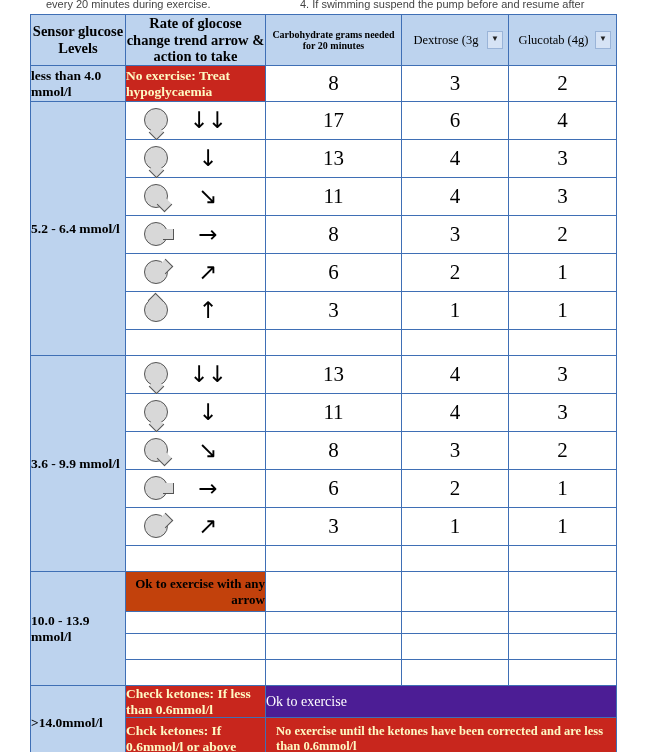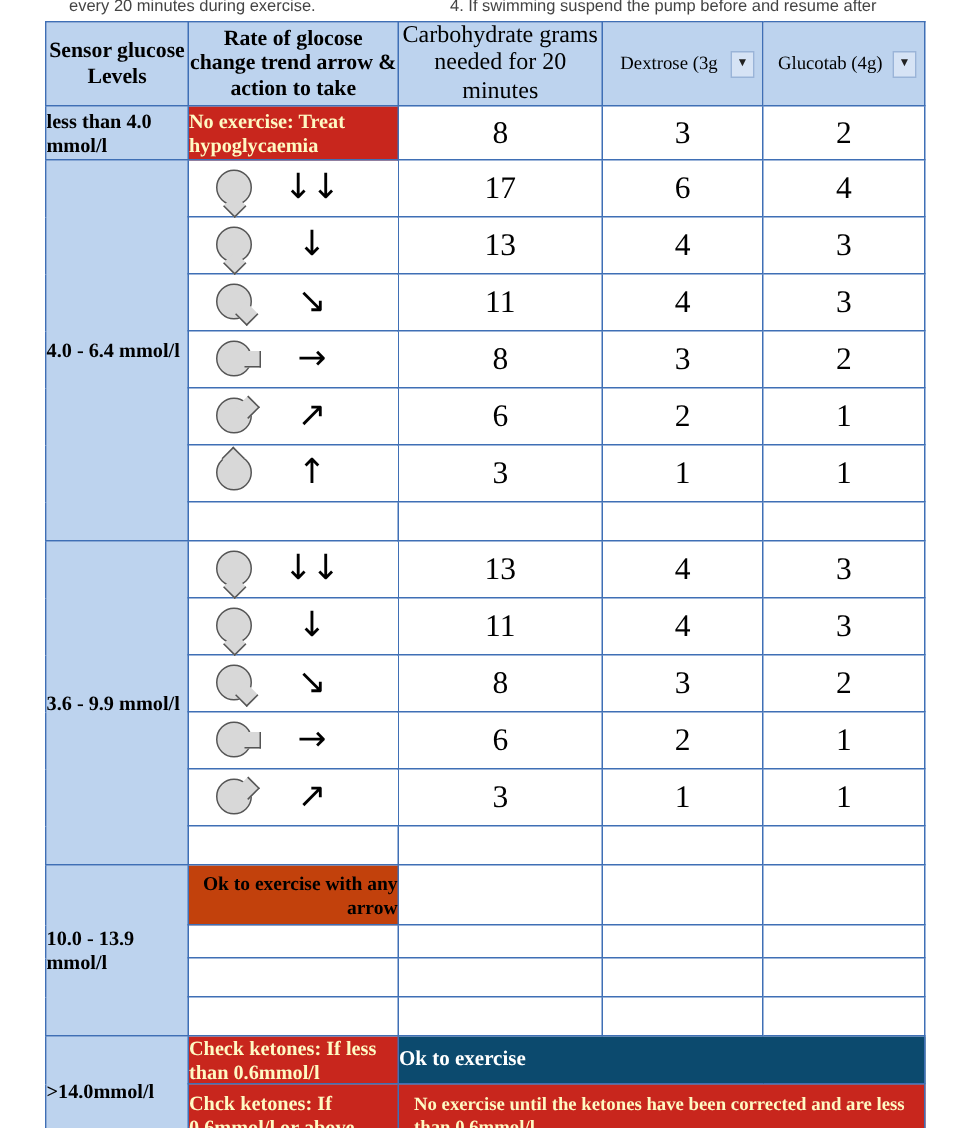--- a/index.html
+++ b/index.html
@@ -58,22 +58,22 @@
     background: #bdd3ee;
     font-family: "Liberation Serif", serif;
     font-weight: bold;
     font-size: 14.5px;
     line-height: 1.15;
     text-align: center;
     height: 46px;
     color: #000;
   }
   th.hd.sm {
-    font-size: 16px;
-    font-weight: normal;
+    font-size: 10px;
+    font-weight: bold;
   }
   th.hd.dd {
     font-size: 12.5px;
     font-weight: normal;
     position: relative;
     padding-right: 18px;
   }
   .ddbtn {
     position: absolute;
     right: 5px;
@@ -110,24 +110,24 @@
     font-family: "Liberation Serif", serif;
     font-weight: bold;
     font-size: 13.5px;
     line-height: 1.15;
     text-align: left;
     padding: 3px 0 3px 6px;
     vertical-align: middle;
   }
   td.red.ctr { text-align: left; }
   td.amber {
-    background: #0c4a6e;
+    background: #4c1d95;
     color: #ffffff;
     font-family: "Liberation Serif", serif;
-    font-weight: bold;
+    font-weight: normal;
     font-size: 14px;
     text-align: left;
     padding: 3px 0 3px 10px;
     vertical-align: middle;
   }
 
   
   td.arrowcell {
     height: 38px;
     position: relative;
@@ -235,21 +235,21 @@
 
     <tr>
       <td class="lvl" style="height:36px">less than 4.0 mmol/l</td>
       <td class="red">No exercise: Treat hypoglycaemia</td>
       <td class="num">8</td>
       <td class="num">3</td>
       <td class="num">2</td>
     </tr>
 
     <tr>
-      <td class="lvl" rowspan="7">4.0 - 6.4 mmol/l</td>
+      <td class="lvl" rowspan="7">5.2 - 6.4 mmol/l</td>
       <td class="arrowcell">
         <div class="arrowwrap">
           <span class="pumpicon">
             <span class="circ"></span>
               <span class="tail bb"></span>
           </span>
           <span class="arrowglyph">↓↓</span>
         </div>
       </td>
       <td class="num">17</td>

